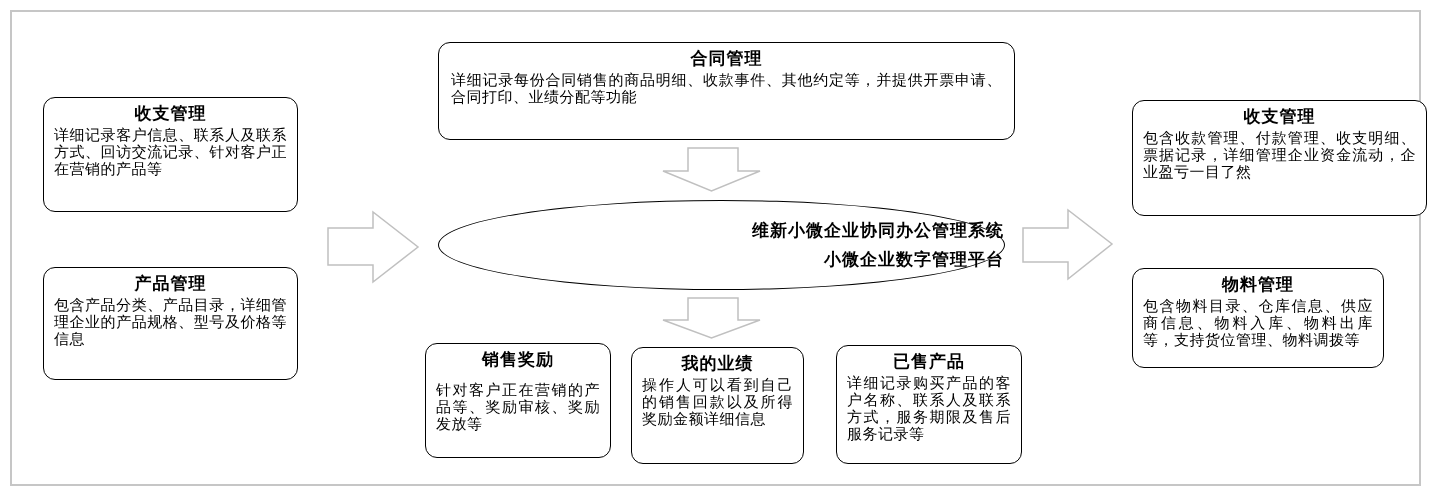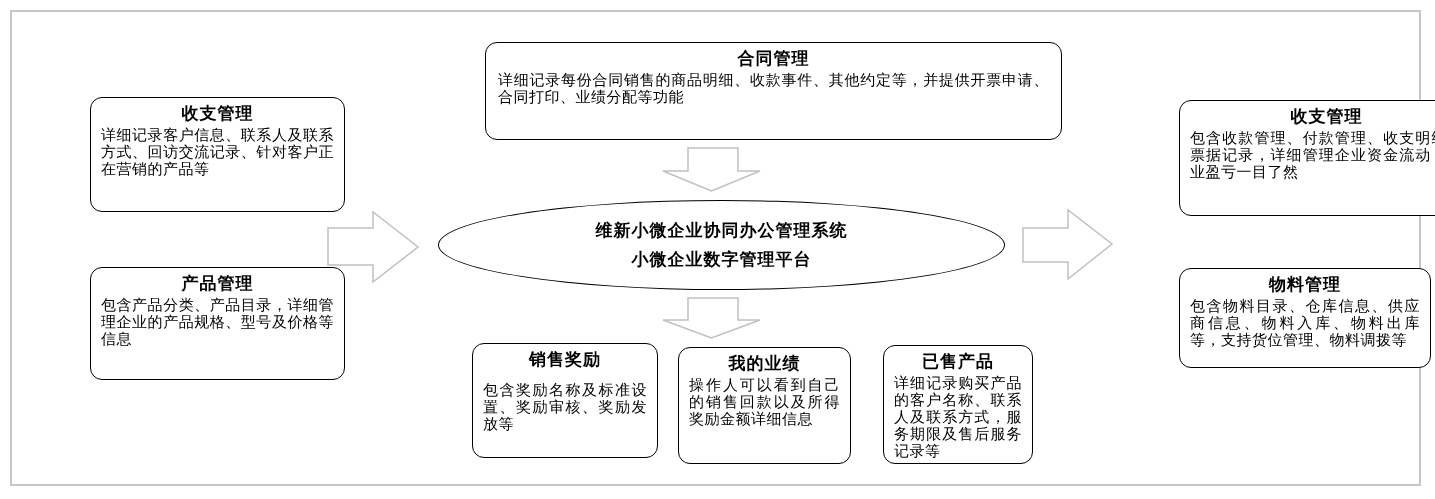--- a/index.html
+++ b/index.html
@@ -33,21 +33,20 @@
     pointer-events: none;
   }
   .node {
     position: absolute;
     border: 1px solid #000000;
     border-radius: 12px;
     background: #ffffff;
     box-sizing: border-box;
     padding: 3px 10px 4px 10px;
     color: #000000;
-    margin-left: 47px;
   }
   .node-title {
     text-align: center;
     font-weight: bold;
     font-size: 17px;
     line-height: 25px;
     letter-spacing: 1px;
   }
   .node-body {
     font-size: 15px;
@@ -58,34 +57,34 @@
   .node.gap .node-body {
     margin-top: 9px;
   }
   #node-contract { left: 438px; top: 42px;  width: 577px; height: 98px;  padding-left: 12px; padding-right: 12px; }
   #node-customer { left: 43px;  top: 97px;  width: 255px; height: 115px; }
   #node-product  { left: 43px;  top: 267px; width: 255px; height: 113px; }
   #node-income   { left: 1132px; top: 100px; width: 295px; height: 116px; }
   #node-material { left: 1132px; top: 268px; width: 252px; height: 100px; }
   #node-reward   { left: 425px; top: 343px; width: 186px; height: 115px; }
   #node-performance { left: 631px; top: 347px; width: 173px; height: 117px; }
-  #node-sold     { left: 836px; top: 345px; width: 150px; height: 119px; }
+  #node-sold     { left: 836px; top: 345px; width: 186px; height: 119px; }
   .center-ellipse {
     position: absolute;
     left: 438px;
     top: 200px;
     width: 567px;
     height: 90px;
     border: 1px solid #000000;
     border-radius: 50%;
     background: #ffffff;
     box-sizing: border-box;
     display: flex;
     flex-direction: column;
-    align-items: center;
+    align-items: flex-end;
     justify-content: center;
     gap: 7px;
   }
   .center-line {
     font-weight: bold;
     font-size: 17px;
     line-height: 22px;
     letter-spacing: 1px;
     color: #000000;
     text-align: center;
@@ -130,21 +129,21 @@
     <div class="node-body">包含收款管理、付款管理、收支明细、票据记录，详细管理企业资金流动，企业盈亏一目了然</div>
   </div>
 
   <div class="node" id="node-material">
     <div class="node-title">物料管理</div>
     <div class="node-body">包含物料目录、仓库信息、供应商信息、物料入库、物料出库等，支持货位管理、物料调拨等</div>
   </div>
 
   <div class="node gap" id="node-reward">
     <div class="node-title">销售奖励</div>
-    <div class="node-body">包含奖励名称及标准设置、奖励审核、奖励发放等</div>
+    <div class="node-body">针对客户正在营销的产品等、奖励审核、奖励发放等</div>
   </div>
 
   <div class="node" id="node-performance">
     <div class="node-title">我的业绩</div>
     <div class="node-body">操作人可以看到自己的销售回款以及所得奖励金额详细信息</div>
   </div>
 
   <div class="node" id="node-sold">
     <div class="node-title">已售产品</div>
     <div class="node-body">详细记录购买产品的客户名称、联系人及联系方式，服务期限及售后服务记录等</div>

